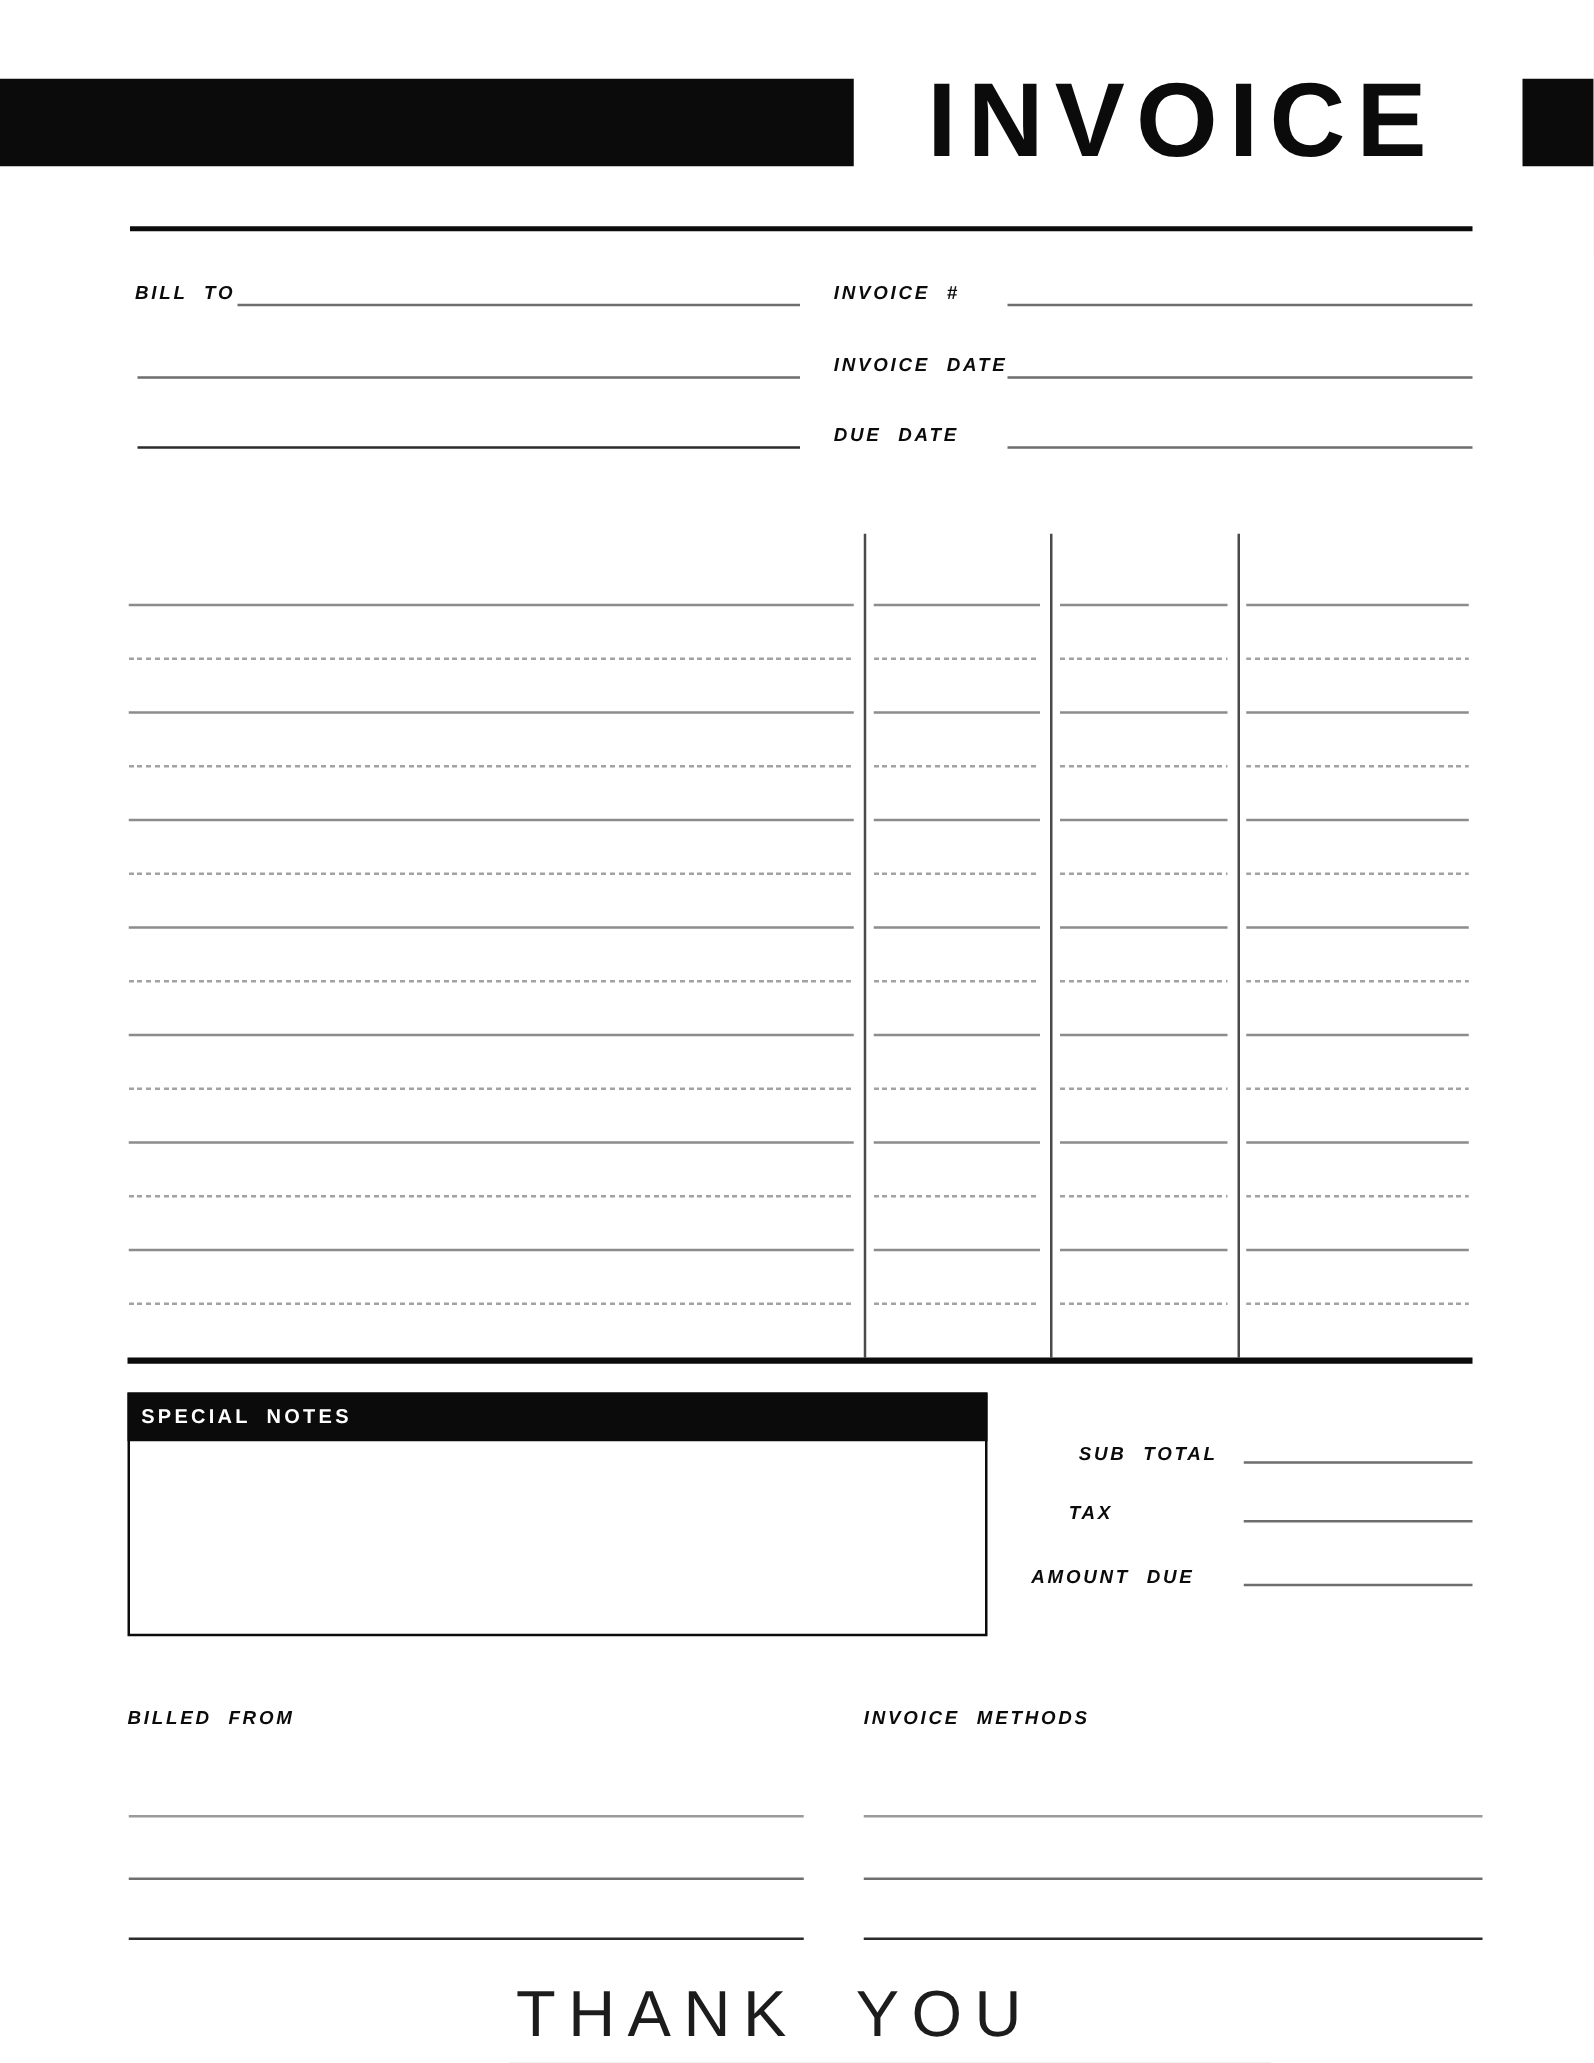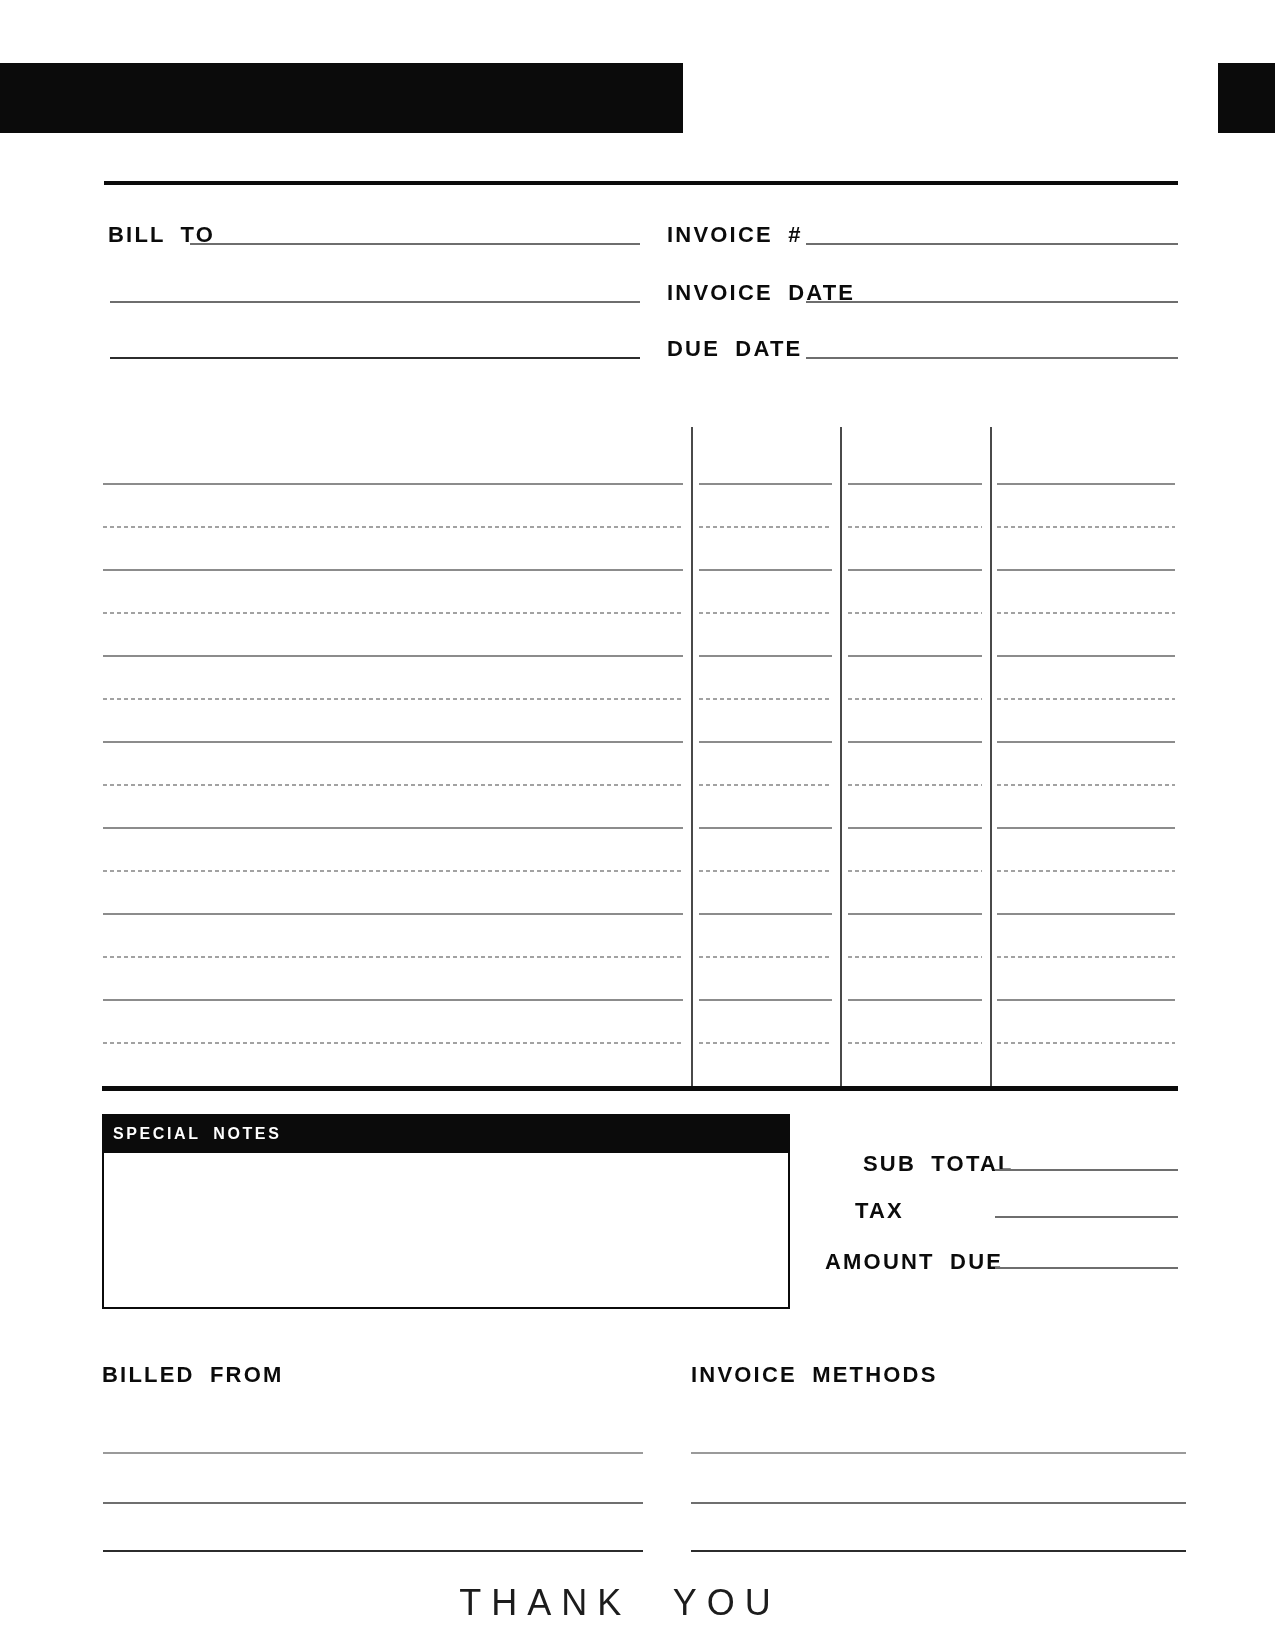--- a/index.html
+++ b/index.html
@@ -19,22 +19,22 @@
   .title{
     left:700px;top:52px;width:492px;height:88px;
     display:flex;align-items:center;justify-content:center;
     font-size:84px;font-weight:900;letter-spacing:9px;
     white-space:nowrap;
   }
   .corner-square{left:1218px;top:63px;width:57px;height:70px;}
   .rule-top{left:104px;top:181px;width:1074px;height:4px;}
   
   .label{
-    font-size:22px;font-weight:bold;letter-spacing:2.2px;word-spacing:7px;
-    white-space:nowrap;line-height:18px;
+    font-size:15px;font-weight:bold;letter-spacing:2.2px;word-spacing:7px;
+    white-space:nowrap;line-height:18px;font-style:italic;
   }
   .bar-label{
     color:#ffffff;font-size:16px;font-weight:bold;letter-spacing:2.6px;word-spacing:6px;
     white-space:nowrap;
   }
   
   .fline{position:absolute;height:2px;background:#6e6e6e;}
   .fline.dark{background:#2c2c2c;}
   .fline.mid{background:#6f6f6f;}
   .fline.light{background:#9a9a9a;}
@@ -64,30 +64,31 @@
   
   .lbl-subtotal{left:863px;top:1155px;}
   .lbl-tax{left:855px;top:1202px;}
   .lbl-amountdue{left:825px;top:1253px;}
   
   .lbl-billedfrom{left:102px;top:1366px;}
   .lbl-payment{left:691px;top:1366px;}
   .thankyou{
     left:0;top:1582px;width:1240px;
     text-align:center;
-    font-size:36px;font-weight:400;letter-spacing:10px;word-spacing:22px;
+    font-size:52px;font-weight:400;letter-spacing:10px;word-spacing:22px;
     color:#1c1c1c;white-space:nowrap;
   }
 </style>
 </head>
 <body>
 
 <div class="page">
 
   <div class="abs ink top-bar"></div>
+  <div class="abs title">INVOICE</div>
   <div class="abs ink corner-square"></div>
   <div class="abs ink rule-top"></div>
 
   <div class="abs label" style="left:108px;top:226px;">BILL TO</div>
   <div class="fline" style="left:190px;top:243px;width:450px;"></div>
   <div class="fline" style="left:110px;top:301px;width:530px;"></div>
   <div class="fline dark" style="left:110px;top:357px;width:530px;"></div>
 
   <div class="abs label" style="left:667px;top:226px;">INVOICE #</div>
   <div class="fline" style="left:806px;top:243px;width:372px;"></div>

